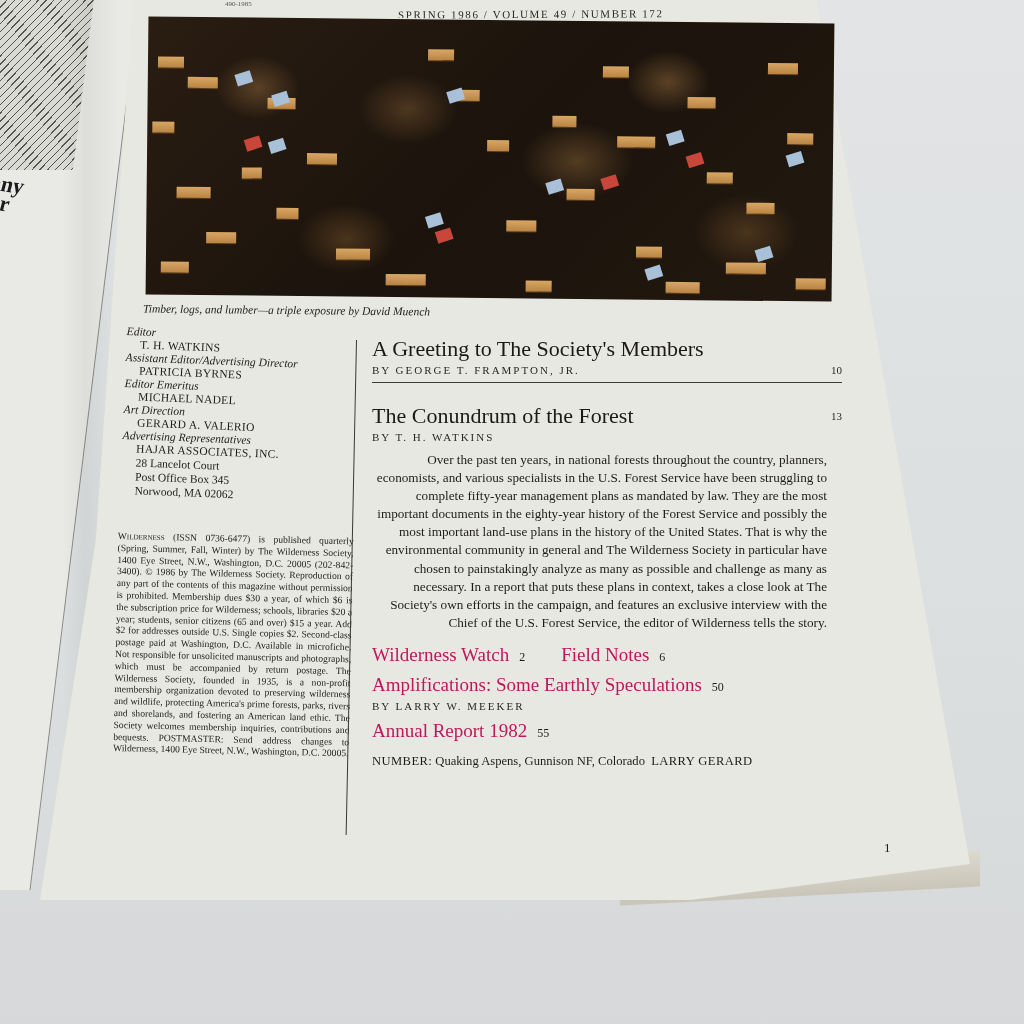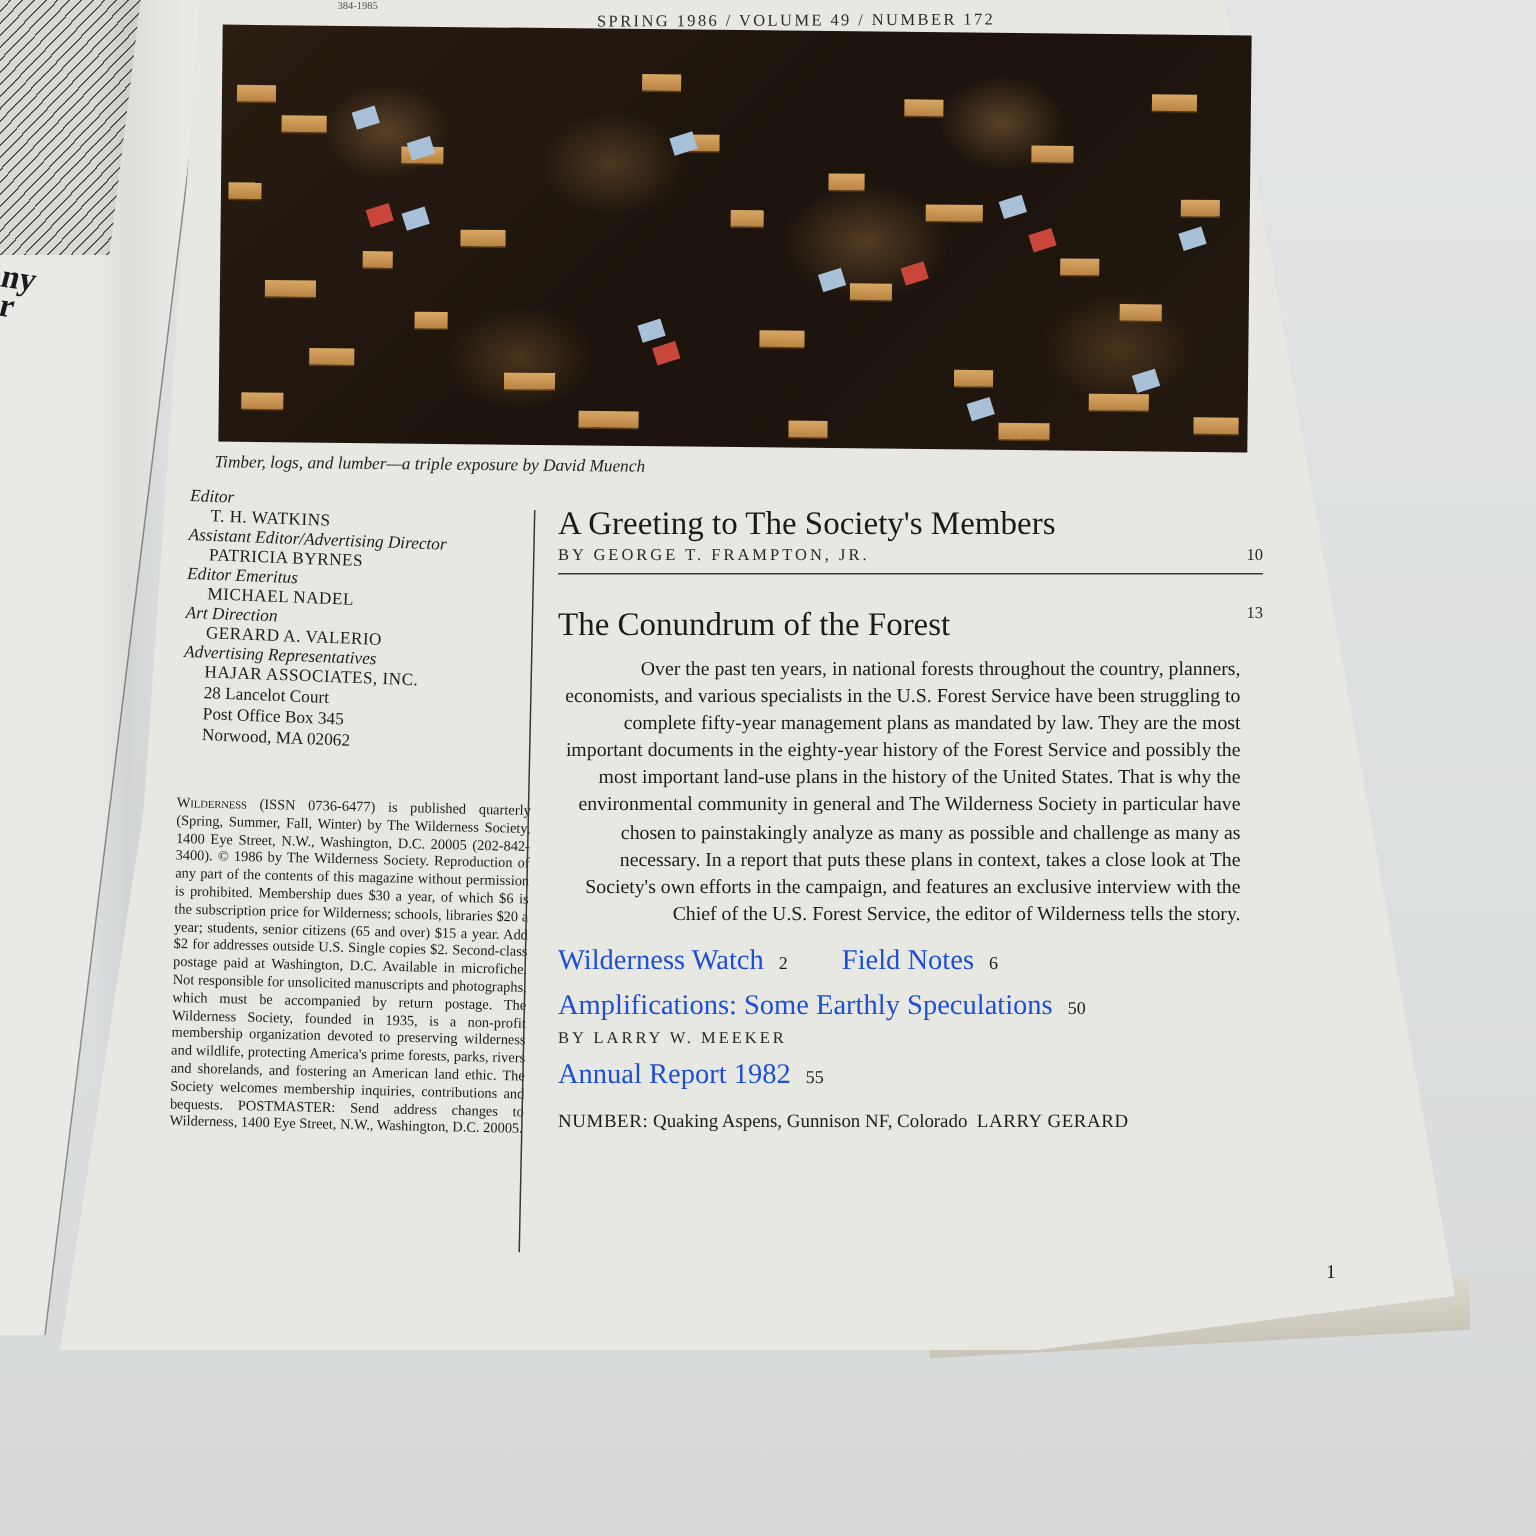--- a/index.html
+++ b/index.html
@@ -108,26 +108,26 @@
     position:absolute; left:356px; top:340px; width:1px; height:495px;
     background:#3a3835; transform:rotate(1.2deg); transform-origin:top;
   }
   
   .toc { position:absolute; left:372px; top:336px; width:470px; }
   .feature-title { font-size:22px; line-height:26px; color:#1c1a18; }
   .byline-row { display:flex; justify-content:space-between; align-items:flex-start; margin-top:2px; }
   .byline { font-size:11px; letter-spacing:2px; color:#2a2825; }
   .pageno { font-size:11px; color:#2a2825; }
   .toc-rule { height:1px; background:#3d3b38; margin:6px 0 8px 0; }
-  .title-row { display:flex; justify-content:space-between; align-items:flex-start;margin-top:20px; }
+  .title-row { display:flex; justify-content:space-between; align-items:center;margin-top:20px; }
   .summary {
     font-size:13.2px; line-height:18.1px; margin-top:8px; width:455px; text-align:right;
   }
   .dept-row { display:flex; align-items:baseline; gap:0; margin-top:12px; }
-  .dept-title { font-size:19px; color:#1d4ed8;font-family:Liberation Serif, serif; }
+  .dept-title { font-size:19px; color:#be185d;font-family:Liberation Serif, serif; }
   .dept-page { font-size:12px; margin-left:10px; margin-right:36px; }
   .cover-line { font-size:12.6px; margin-top:12px; }
   .cover-line .sc { font-variant:small-caps; letter-spacing:.4px; }
   .folio { position:absolute; left:884px; top:840px; font-size:13px; }
 </style>
 </head>
 <body>
 
 <div class="surface"></div>
 
@@ -137,21 +137,21 @@
 s for
 no
 uy</div>
 
 </div>
 <div class="gutter-shadow"></div>
 
 <div class="page-edge"></div>
 <div class="page"></div>
 
-<div class="masthead-small">384-1985</div>
+<div class="masthead-small">490-1985</div>
 <div class="issue-line">SPRING 1986 / VOLUME 49 / NUMBER 172</div>
 <div class="header-rule"></div>
 
 <div class="photo">
   <div class="lumber" style="left:10px;top:40px;width:26px"></div>
   <div class="lumber" style="left:40px;top:60px;width:30px"></div>
   <div class="lumber" style="left:5px;top:105px;width:22px"></div>
   <div class="lumber" style="left:30px;top:170px;width:34px"></div>
   <div class="lumber" style="left:60px;top:215px;width:30px"></div>
   <div class="lumber" style="left:15px;top:245px;width:28px"></div>
@@ -224,20 +224,23 @@
   <div class="byline-row">
     <span class="byline">BY GEORGE T. FRAMPTON, JR.</span>
     <span class="pageno">10</span>
   </div>
   <div class="toc-rule"></div>
 
   <div class="title-row">
     <span class="feature-title">The Conundrum of the Forest</span>
     <span class="pageno">13</span>
   </div>
+  <div class="byline-row">
+    <span class="byline">BY T. H. WATKINS</span>
+  </div>
   <div class="summary">Over the past ten years, in national forests throughout the country, planners, economists, and various specialists in the U.S. Forest Service have been struggling to complete fifty-year management plans as mandated by law. They are the most important documents in the eighty-year history of the Forest Service and possibly the most important land-use plans in the history of the United States. That is why the environmental community in general and The Wilderness Society in particular have chosen to painstakingly analyze as many as possible and challenge as many as necessary. In a report that puts these plans in context, takes a close look at The Society's own efforts in the campaign, and features an exclusive interview with the Chief of the U.S. Forest Service, the editor of Wilderness tells the story.</div>
 
   <div class="dept-row">
     <span class="dept-title">Wilderness Watch</span>
     <span class="dept-page">2</span>
     <span class="dept-title">Field Notes</span>
     <span class="dept-page">6</span>
   </div>
 
   <div class="dept-row" style="margin-top:8px">

